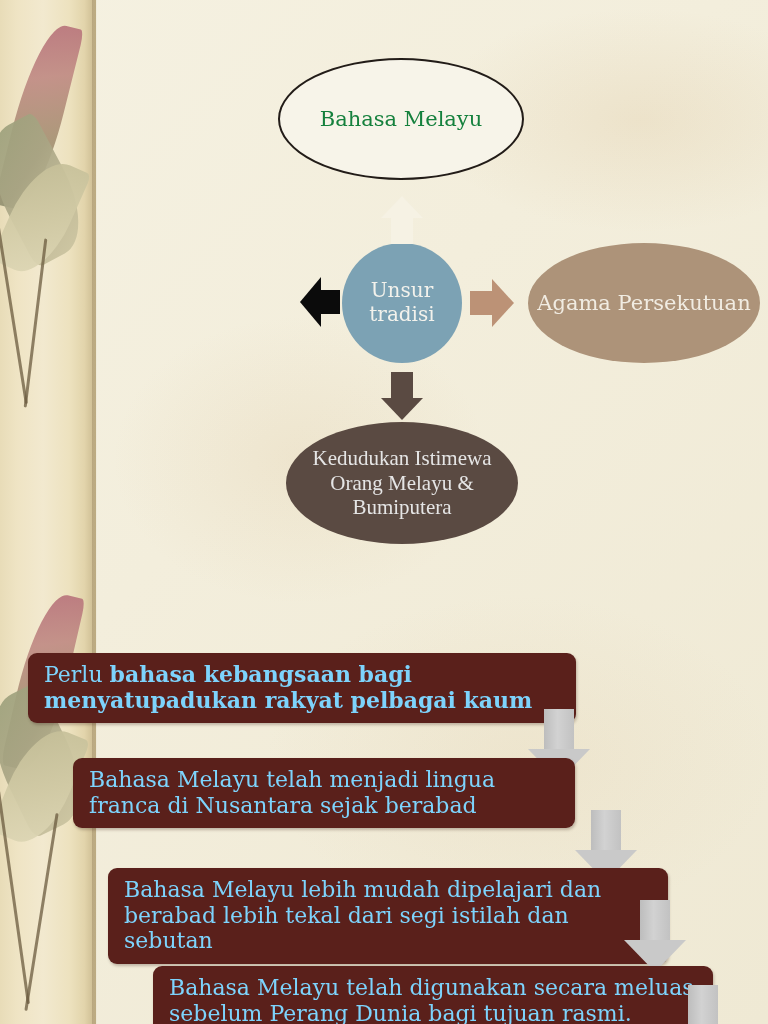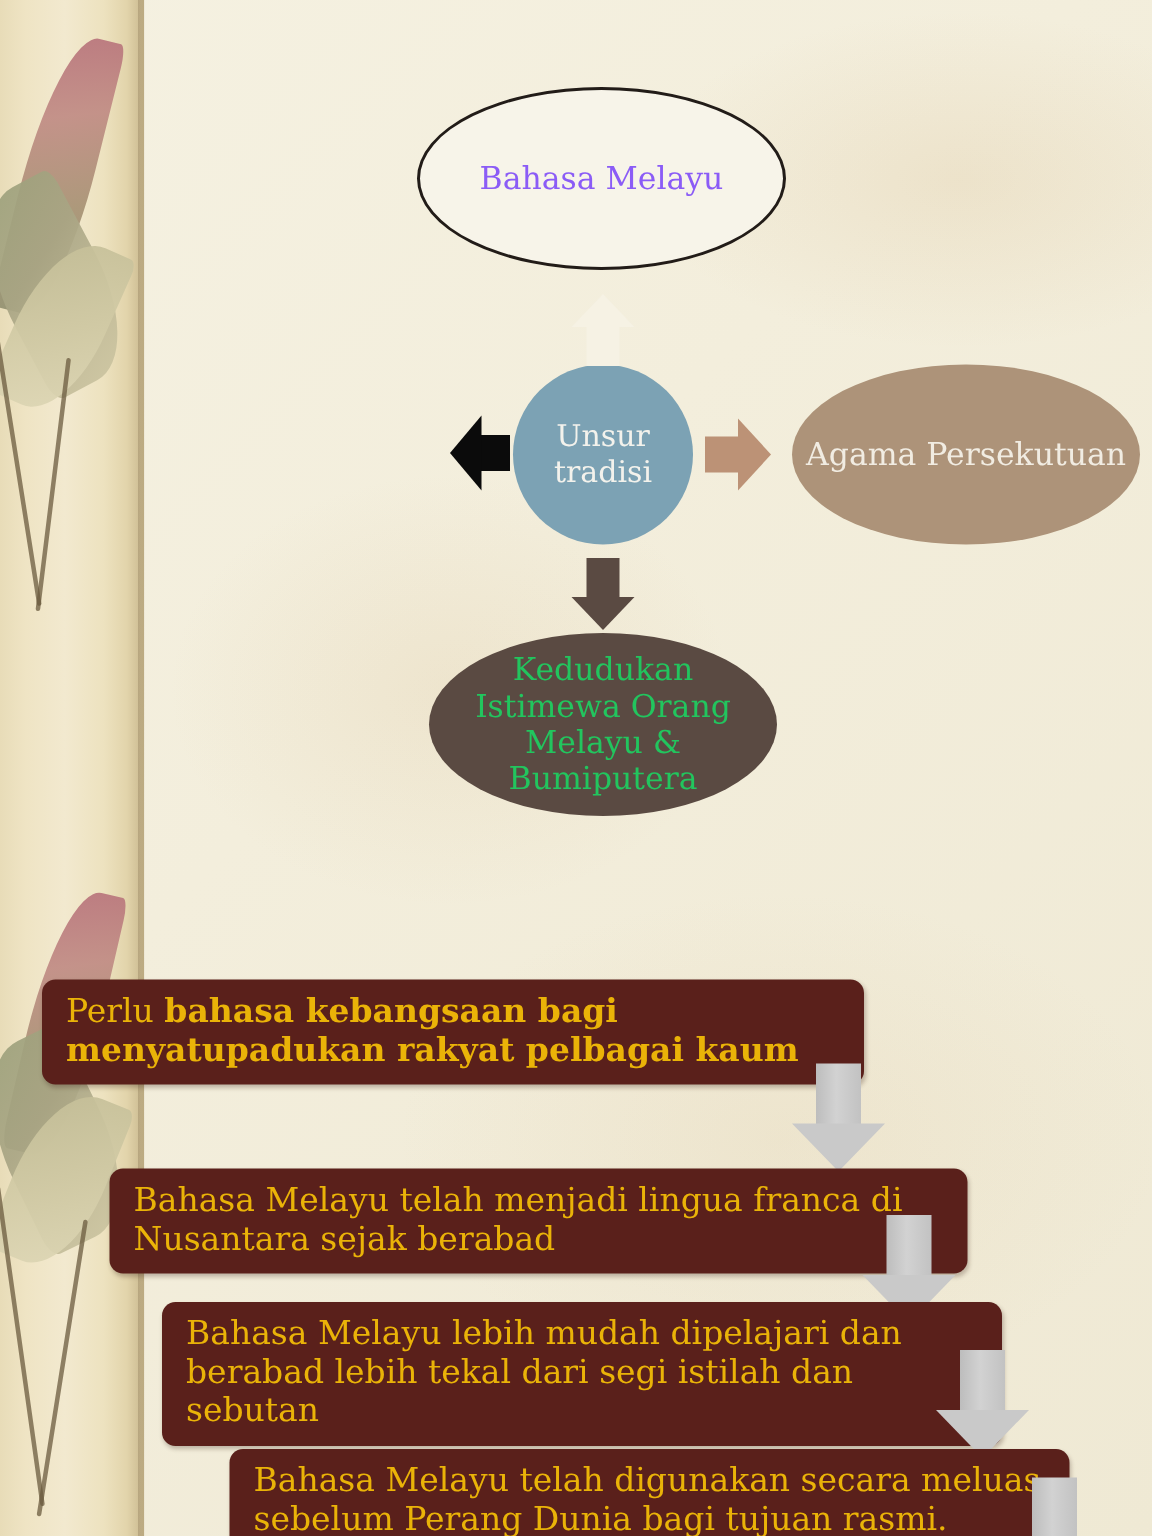--- a/index.html
+++ b/index.html
@@ -82,21 +82,21 @@
     border-radius: 50%;
     line-height: 1.18;
     box-sizing: border-box;
   }
 
   .node-top {
     left: 278px; top: 58px;
     width: 246px; height: 122px;
     background: #f7f4e9;
     border: 2px solid #221c18;
-    color: #8b5cf6;
+    color: #15803d;
     font-size: 21px;
   }
   .node-left {
     left: 36px; top: 238px;
     width: 252px; height: 128px;
     background: #050505;
     color: #e9e5dc;
     font-size: 22px;
   }
   .node-center {
@@ -110,22 +110,23 @@
     left: 528px; top: 243px;
     width: 232px; height: 120px;
     background: #ad9379;
     color: #f1ece2;
     font-size: 21px;
   }
   .node-bottom {
     left: 286px; top: 422px;
     width: 232px; height: 122px;
     background: #5a4a42;
-    color: #22c55e;
+    color: #e5e5e5;
     font-size: 21px;
+    font-family: Liberation Serif, serif;
   }
   .node-bottom .node-text {
     width: 210px;
     line-height: 1.16;
   }
   .node-text { display: block; }
 
   
   .arrow { position: absolute; }
 
@@ -203,32 +204,32 @@
     line-height: 1.08;
     letter-spacing: 0.2px;
   }
 
   
   .banners { position: absolute; left: 0; top: 0; width: 768px; height: 1024px; }
 
   .banner {
     position: absolute;
     background: #5a201b;
-    color: #eab308;
+    color: #7dd3fc;
     border-radius: 9px;
     box-sizing: border-box;
     padding: 9px 16px 10px 16px;
     font-size: 22px;
     line-height: 1.17;
     box-shadow: 1px 2px 3px rgba(60,35,25,0.28);
   }
   .banner b { font-weight: bold; }
 
   .banner-1 { left: 28px;  top: 653px; width: 548px; }
-  .banner-2 { left: 73px;  top: 779px; width: 572px; }
+  .banner-2 { left: 73px;  top: 758px; width: 502px; }
   .banner-3 { left: 108px; top: 868px; width: 560px; }
   .banner-4 { left: 153px; top: 966px; width: 560px; }
 
   .step-arrow {
     position: absolute;
     width: 62px; height: 72px;
   }
   .step-arrow .shaft {
     position: absolute; left: 16px; top: 0;
     width: 30px; height: 42px;

